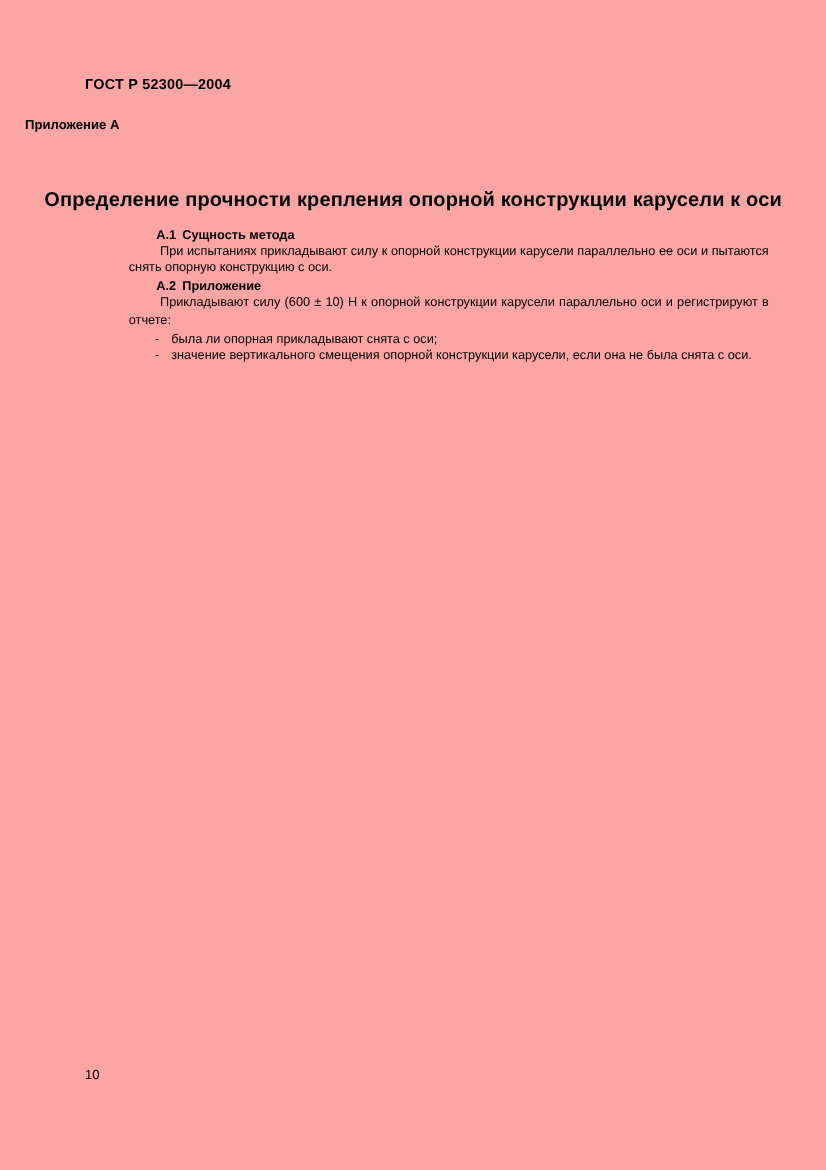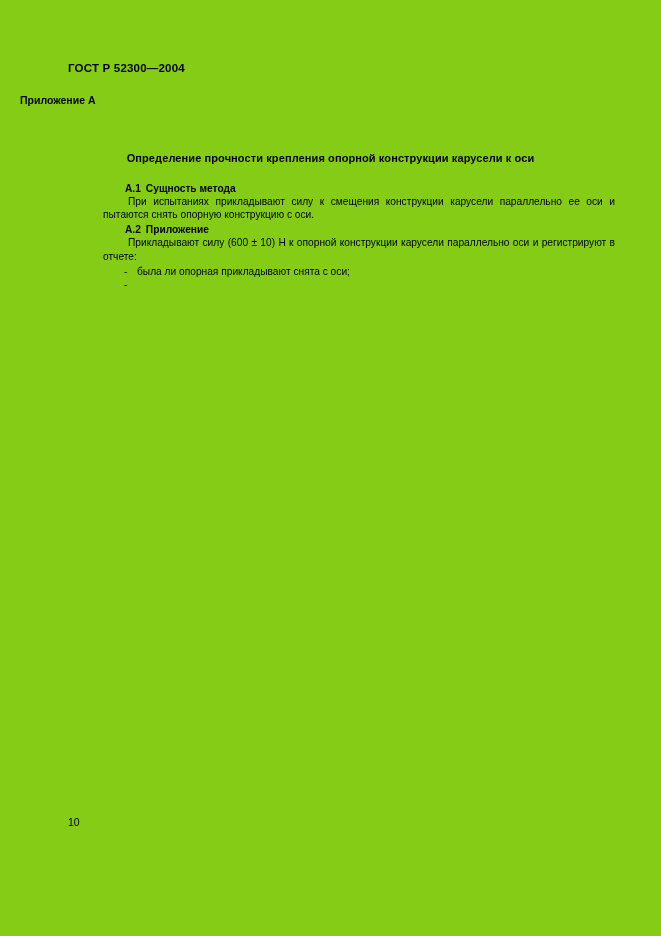--- a/index.html
+++ b/index.html
@@ -8,21 +8,21 @@
     background: #ffffff;
   }
   body {
     font-family: "Liberation Sans", sans-serif;
     color: #000000;
   }
   .page {
     position: relative;
     width: 661px;
     height: 936px;
-    background: #84cc16;
+    background: #fca5a5;
     overflow: hidden;
   }
   .running-head {
     position: absolute;
     left: 68px;
     top: 62px;
     font-size: 11.5px;
     font-weight: bold;
     letter-spacing: 0.2px;
   }
@@ -39,21 +39,21 @@
   }
   .annex-line {
     display: block;
   }
   .annex-title {
     position: absolute;
     left: 0;
     top: 152px;
     width: 661px;
     text-align: center;
-    font-size: 11px;
+    font-size: 16px;
     font-weight: bold;
     letter-spacing: 0.1px;
   }
   .content {
     position: absolute;
     left: 78px;
     top: 183px;
     width: 512px;
     margin-left: 25px;
   }
@@ -88,21 +88,21 @@
     position: relative;
   }
   .bullets li .dash {
     position: absolute;
     left: 21px;
     top: 0;
   }
   .folio {
     position: absolute;
     left: 68px;
-    top: 816px;
+    top: 854px;
     font-size: 10.5px;
   }
 </style>
 </head>
 <body>
 
 <div class="page">
 
   <div class="running-head">ГОСТ Р 52300—2004</div>
 
@@ -111,34 +111,34 @@
   </div>
 
   <div class="annex-title">Определение прочности крепления опорной конструкции карусели к оси</div>
 
   <div class="content">
 
     <p class="sec-heading">
       <span class="num">А.1</span><span>Сущность метода</span>
     </p>
 
-    <p class="para tight">При испытаниях прикладывают силу к смещения конструкции карусели параллельно ее оси и пытаются снять опорную конструкцию с оси.</p>
+    <p class="para tight">При испытаниях прикладывают силу к опорной конструкции карусели параллельно ее оси и пытаются снять опорную конструкцию с оси.</p>
 
     <p class="sec-heading">
       <span class="num">А.2</span><span>Приложение</span>
     </p>
 
     <p class="para">Прикладывают силу (600 ± 10)  Н к опорной конструкции карусели параллельно оси и регистрируют в отчете:</p>
 
     <ul class="bullets">
       <li>
         <span class="dash">-</span><span>была ли опорная прикладывают снята с оси;</span>
       </li>
       <li>
-        <span class="dash">-</span>
+        <span class="dash">-</span><span>значение вертикального смещения опорной конструкции карусели, если она не была снята с оси.</span>
       </li>
     </ul>
 
   </div>
 
   <div class="folio">10</div>
 
 </div>
 
 </body></html>

